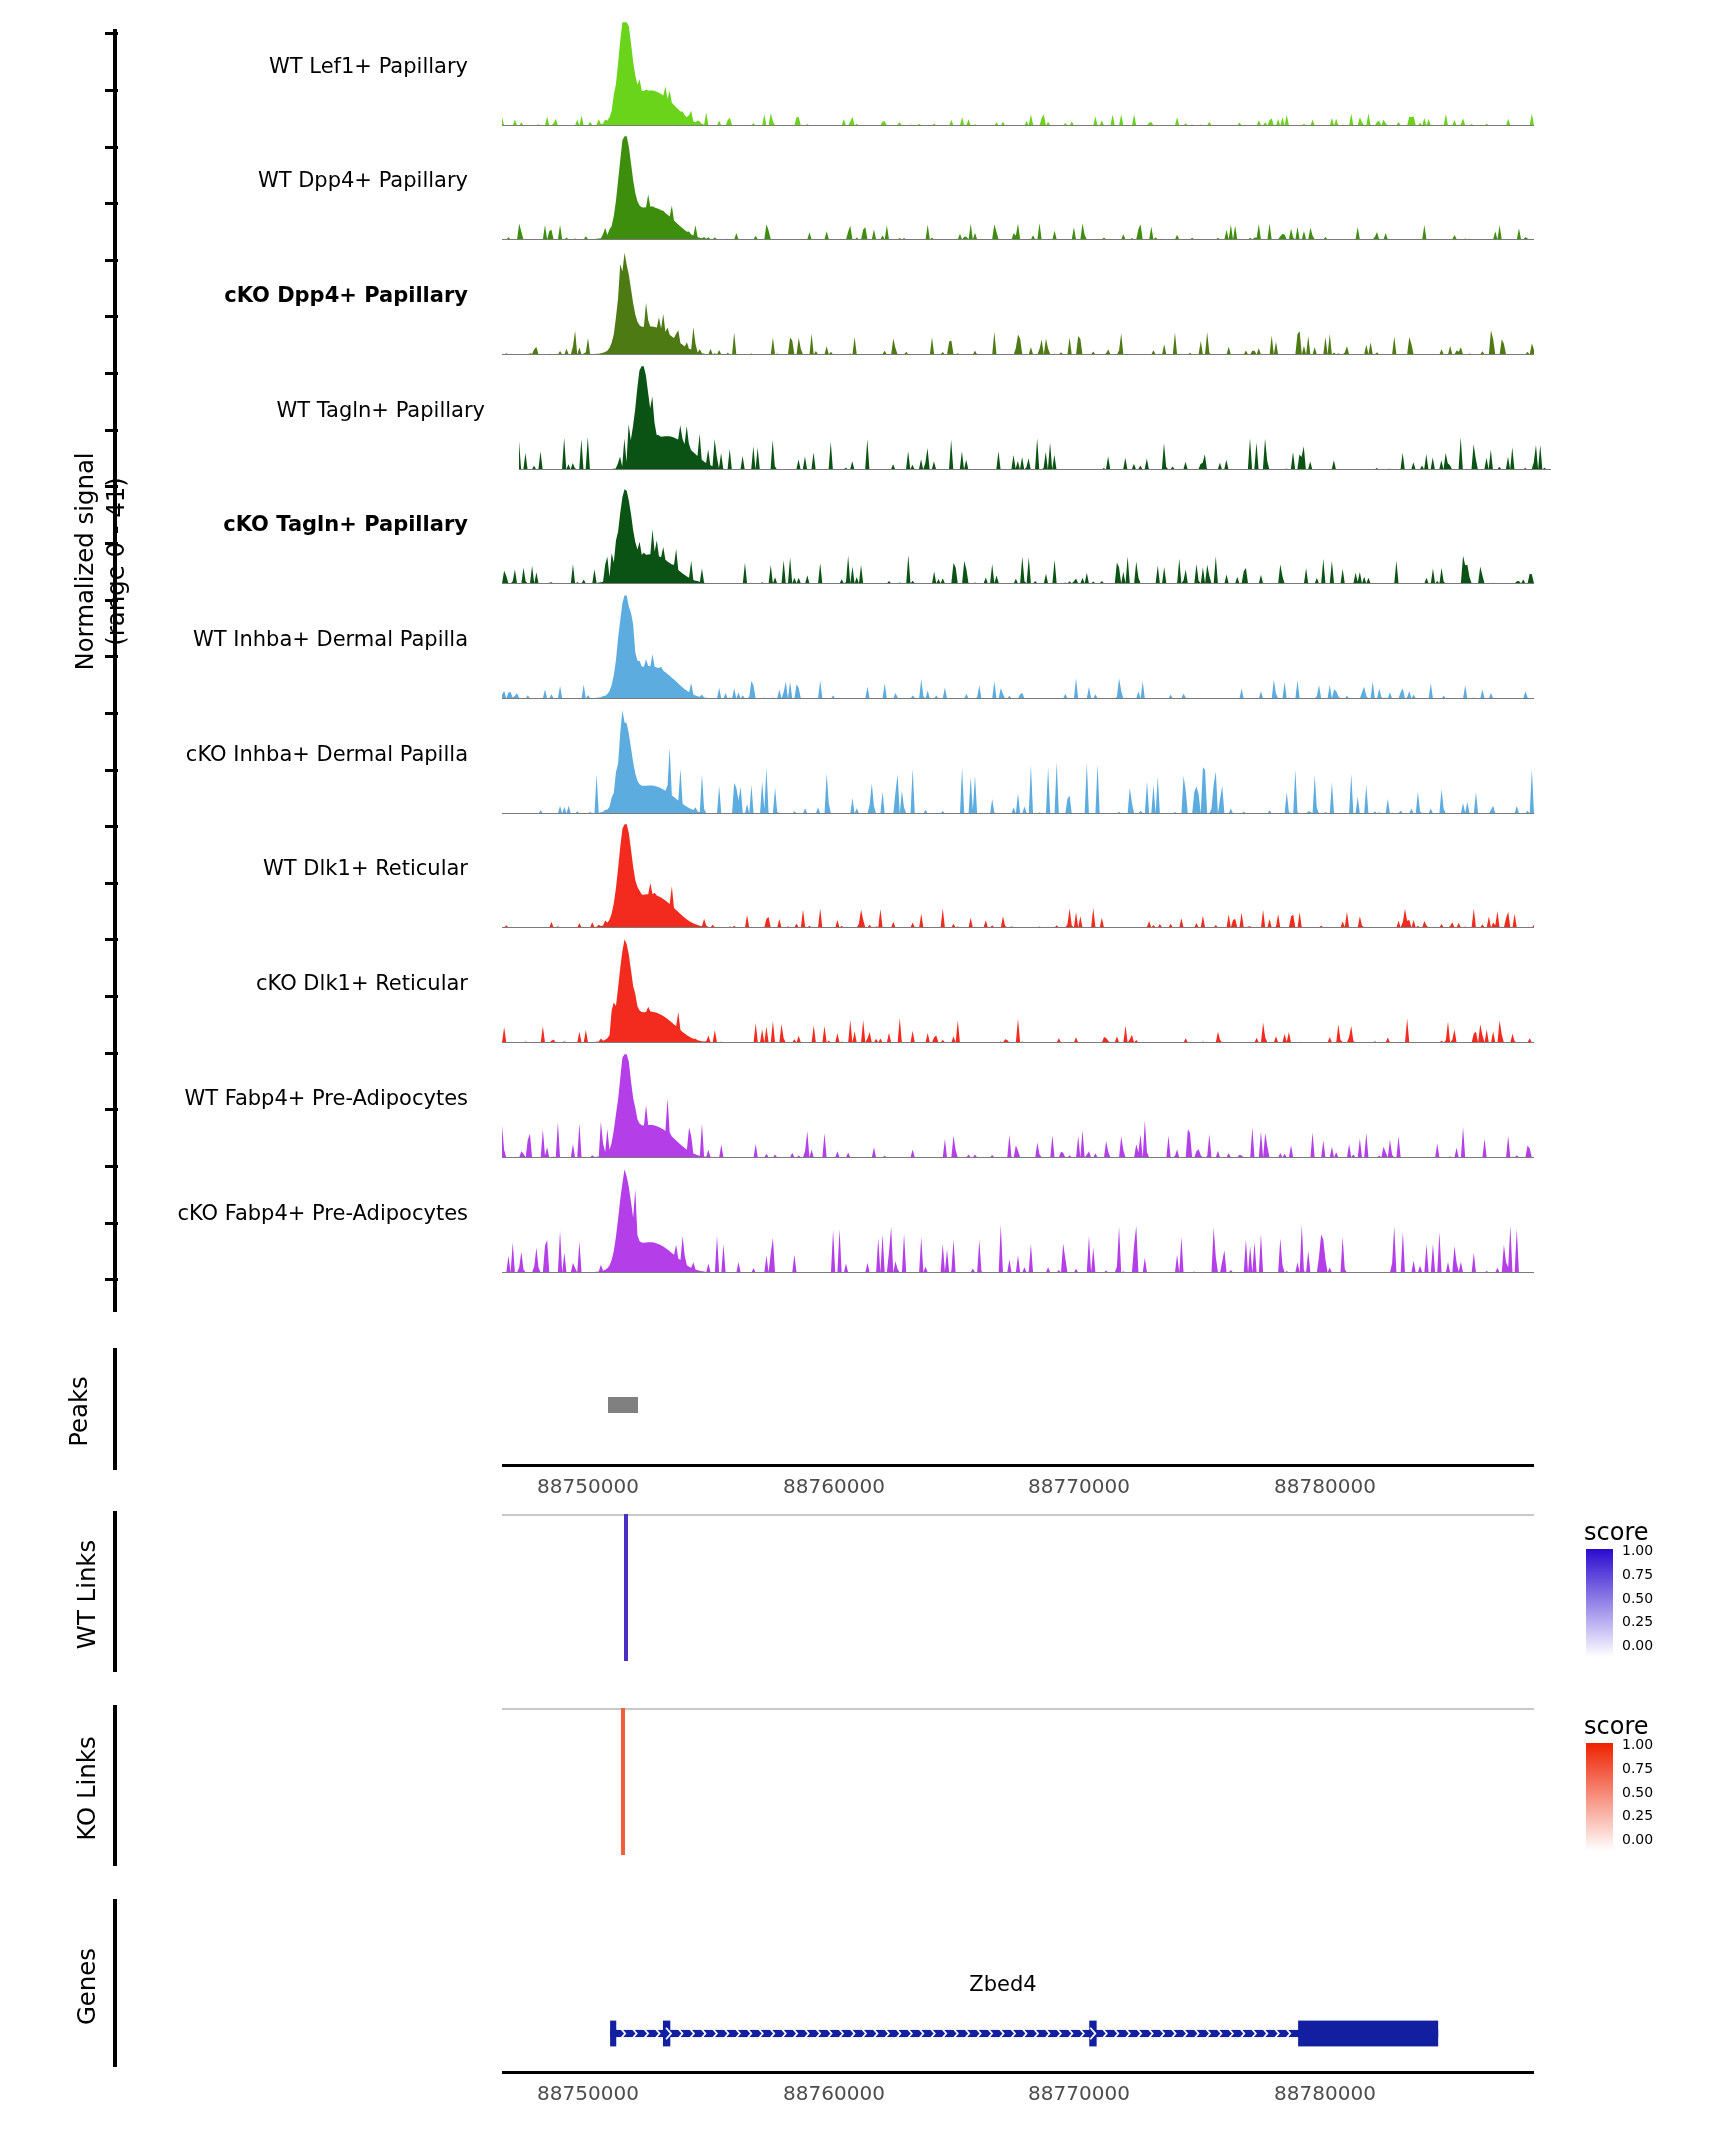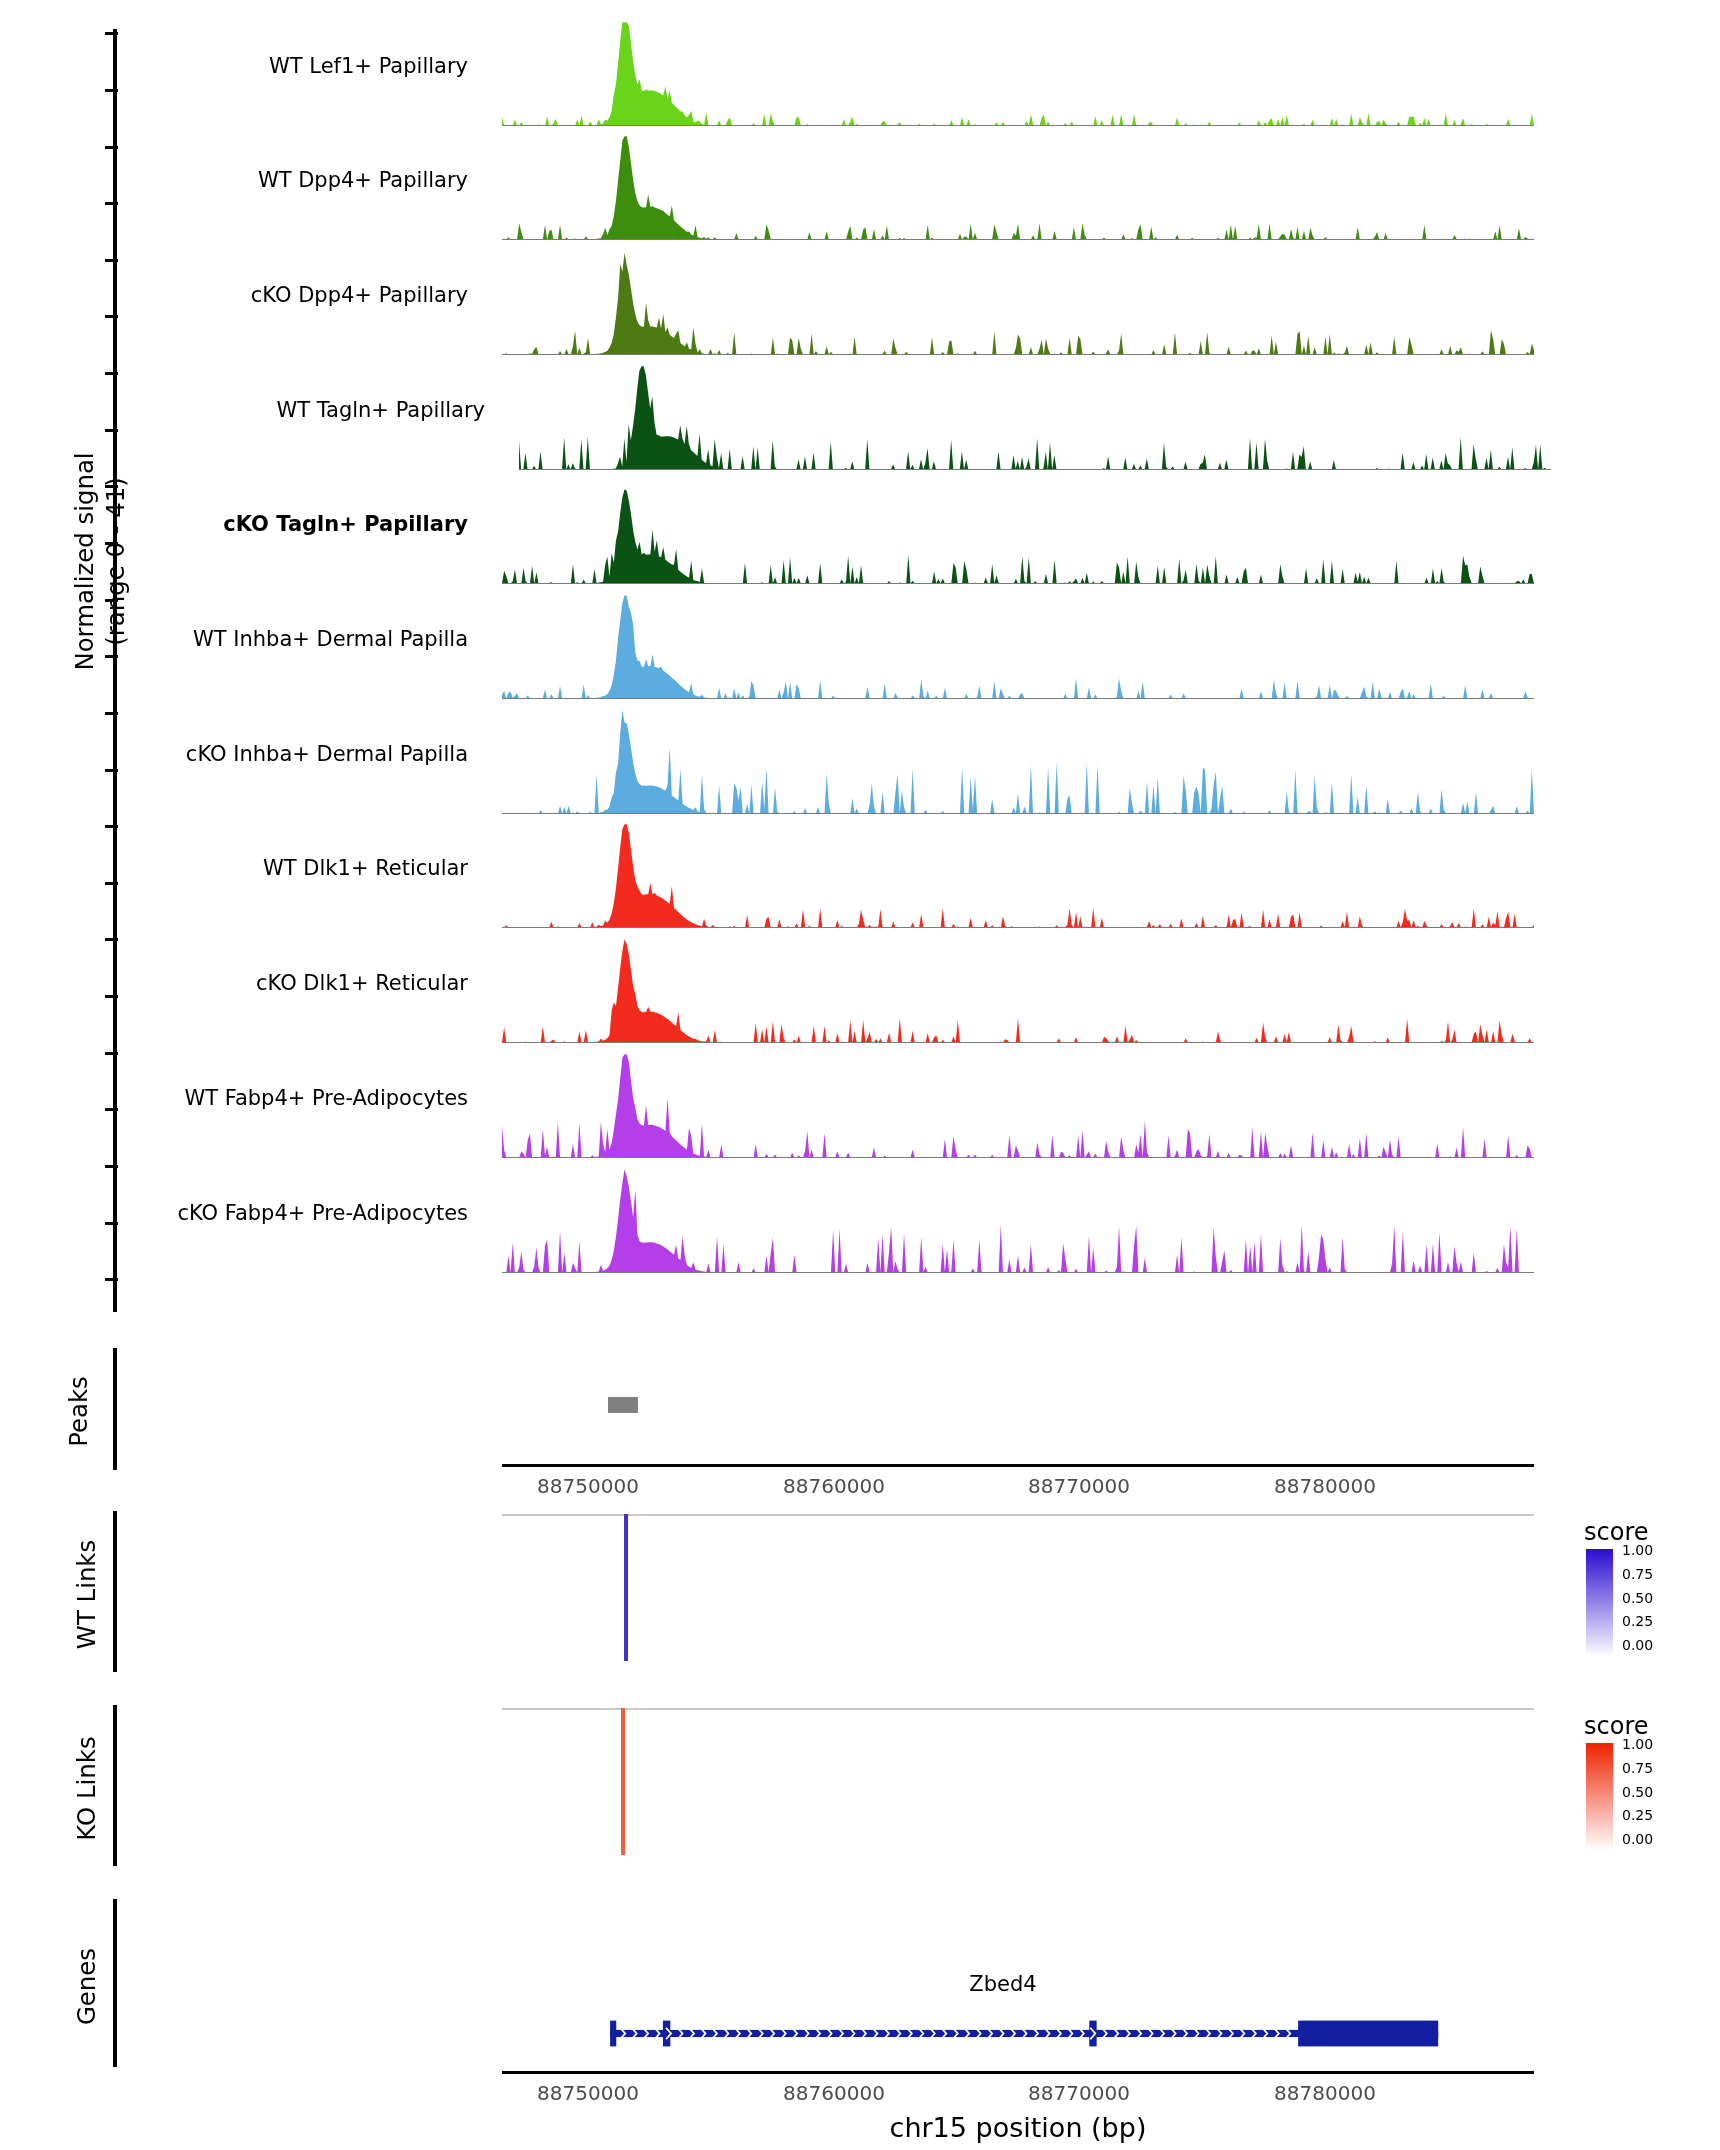--- a/index.html
+++ b/index.html
@@ -195,21 +195,21 @@
         </svg>
         <div class="track-baseline" style="top: 103px;"></div>
       </div>
       <div class="track-row" style="top: 136px;">
         <div class="track-label">WT Dpp4+ Papillary</div>
         <svg width="1032" height="108" class="track-plot" style="left: 502px;" viewBox="0 0 1440 150">
           <path d="M 0 144 L 0.0 144.0 L 3.0 144.0 L 6.0 144.0 L 9.0 140.8 L 12.0 144.0 L 15.0 144.0 L 18.0 144.0 L 21.0 144.0 L 24.0 121.8 L 27.0 133.3 L 30.0 144.0 L 33.0 144.0 L 36.0 144.0 L 39.0 144.0 L 42.0 144.0 L 45.0 144.0 L 48.0 144.0 L 51.0 144.0 L 54.0 144.0 L 57.0 144.0 L 60.0 123.7 L 63.0 144.0 L 66.0 132.3 L 69.0 130.5 L 72.0 144.0 L 75.0 143.6 L 78.0 144.0 L 81.0 124.0 L 84.0 144.0 L 87.0 144.0 L 90.0 141.4 L 93.0 144.0 L 96.0 144.0 L 99.0 144.0 L 102.0 142.5 L 105.0 144.0 L 108.0 144.0 L 111.0 143.9 L 114.0 143.9 L 117.0 139.4 L 120.0 143.8 L 123.0 143.7 L 126.0 143.5 L 129.0 143.3 L 132.0 143.1 L 135.0 142.7 L 138.0 142.2 L 141.0 136.4 L 144.0 127.7 L 147.0 137.8 L 150.0 129.6 L 153.0 125.1 L 156.0 111.2 L 159.0 90.1 L 162.0 61.4 L 165.0 33.6 L 168.0 5.5 L 171.0 0.0 L 174.0 0.0 L 177.0 14.8 L 180.0 37.8 L 183.0 60.9 L 186.0 79.1 L 189.0 90.8 L 192.0 96.6 L 195.0 98.9 L 198.0 99.3 L 201.0 98.9 L 204.0 81.3 L 207.0 98.2 L 210.0 97.6 L 213.0 99.4 L 216.0 100.3 L 219.0 101.6 L 222.0 103.2 L 225.0 103.9 L 228.0 107.1 L 231.0 109.5 L 234.0 112.0 L 237.0 96.5 L 240.0 117.4 L 243.0 120.3 L 246.0 123.1 L 249.0 125.8 L 252.0 128.5 L 255.0 130.9 L 258.0 133.2 L 261.0 133.0 L 264.0 137.0 L 267.0 138.5 L 270.0 124.3 L 273.0 140.8 L 276.0 141.6 L 279.0 142.2 L 282.0 140.5 L 285.0 143.1 L 288.0 140.8 L 291.0 143.6 L 294.0 143.7 L 297.0 141.0 L 300.0 143.9 L 303.0 143.9 L 306.0 144.0 L 309.0 144.0 L 312.0 144.0 L 315.0 143.1 L 318.0 144.0 L 321.0 144.0 L 324.0 144.0 L 327.0 135.1 L 330.0 144.0 L 333.0 144.0 L 336.0 144.0 L 339.0 144.0 L 342.0 144.0 L 345.0 144.0 L 348.0 144.0 L 351.0 144.0 L 354.0 139.0 L 357.0 144.0 L 360.0 144.0 L 363.0 144.0 L 366.0 144.0 L 369.0 122.7 L 372.0 131.5 L 375.0 143.5 L 378.0 144.0 L 381.0 144.0 L 384.0 144.0 L 387.0 144.0 L 390.0 144.0 L 393.0 144.0 L 396.0 144.0 L 399.0 144.0 L 402.0 144.0 L 405.0 144.0 L 408.0 144.0 L 411.0 143.9 L 414.0 144.0 L 417.0 143.6 L 420.0 144.0 L 423.0 144.0 L 426.0 144.0 L 429.0 133.8 L 432.0 144.0 L 435.0 144.0 L 438.0 144.0 L 441.0 144.0 L 444.0 144.0 L 447.0 144.0 L 450.0 144.0 L 453.0 132.5 L 456.0 143.7 L 459.0 144.0 L 462.0 143.5 L 465.0 144.0 L 468.0 144.0 L 471.0 144.0 L 474.0 144.0 L 477.0 144.0 L 480.0 144.0 L 483.0 133.1 L 486.0 124.9 L 489.0 144.0 L 492.0 144.0 L 495.0 141.4 L 498.0 144.0 L 501.0 144.0 L 504.0 130.1 L 507.0 127.1 L 510.0 144.0 L 513.0 144.0 L 516.0 144.0 L 519.0 129.8 L 522.0 144.0 L 525.0 144.0 L 528.0 144.0 L 531.0 138.0 L 534.0 144.0 L 537.0 124.3 L 540.0 144.0 L 543.0 144.0 L 546.0 144.0 L 549.0 144.0 L 552.0 144.0 L 555.0 142.0 L 558.0 144.0 L 561.0 142.0 L 564.0 144.0 L 567.0 144.0 L 570.0 144.0 L 573.0 144.0 L 576.0 144.0 L 579.0 144.0 L 582.0 144.0 L 585.0 144.0 L 588.0 144.0 L 591.0 144.0 L 594.0 123.4 L 597.0 144.0 L 600.0 141.2 L 603.0 144.0 L 606.0 144.0 L 609.0 144.0 L 612.0 144.0 L 615.0 144.0 L 618.0 144.0 L 621.0 144.0 L 624.0 144.0 L 627.0 144.0 L 630.0 144.0 L 633.0 144.0 L 636.0 144.0 L 639.0 135.9 L 642.0 144.0 L 645.0 140.1 L 648.0 140.3 L 651.0 144.0 L 654.0 122.1 L 657.0 144.0 L 660.0 134.7 L 663.0 144.0 L 666.0 144.0 L 669.0 144.0 L 672.0 144.0 L 675.0 143.5 L 678.0 144.0 L 681.0 144.0 L 684.0 143.5 L 687.0 122.7 L 690.0 133.6 L 693.0 144.0 L 696.0 144.0 L 699.0 144.0 L 702.0 144.0 L 705.0 144.0 L 708.0 144.0 L 711.0 144.0 L 714.0 134.9 L 717.0 139.0 L 720.0 121.6 L 723.0 144.0 L 726.0 144.0 L 729.0 144.0 L 732.0 144.0 L 735.0 144.0 L 738.0 144.0 L 741.0 138.0 L 744.0 144.0 L 747.0 144.0 L 750.0 121.3 L 753.0 144.0 L 756.0 144.0 L 759.0 144.0 L 762.0 144.0 L 765.0 144.0 L 768.0 144.0 L 771.0 131.9 L 774.0 143.8 L 777.0 144.0 L 780.0 144.0 L 783.0 144.0 L 786.0 144.0 L 789.0 144.0 L 792.0 143.8 L 795.0 144.0 L 798.0 127.1 L 801.0 144.0 L 804.0 144.0 L 807.0 144.0 L 810.0 121.5 L 813.0 137.4 L 816.0 144.0 L 819.0 144.0 L 822.0 144.0 L 825.0 144.0 L 828.0 144.0 L 831.0 144.0 L 834.0 144.0 L 837.0 144.0 L 840.0 141.2 L 843.0 144.0 L 846.0 144.0 L 849.0 144.0 L 852.0 144.0 L 855.0 144.0 L 858.0 144.0 L 861.0 144.0 L 864.0 144.0 L 867.0 136.8 L 870.0 144.0 L 873.0 144.0 L 876.0 144.0 L 879.0 141.9 L 882.0 144.0 L 885.0 143.6 L 888.0 129.8 L 891.0 122.7 L 894.0 144.0 L 897.0 144.0 L 900.0 144.0 L 903.0 144.0 L 906.0 125.8 L 909.0 144.0 L 912.0 141.1 L 915.0 144.0 L 918.0 143.8 L 921.0 142.9 L 924.0 144.0 L 927.0 144.0 L 930.0 144.0 L 933.0 144.0 L 936.0 144.0 L 939.0 144.0 L 942.0 137.6 L 945.0 144.0 L 948.0 144.0 L 951.0 144.0 L 954.0 144.0 L 957.0 144.0 L 960.0 144.0 L 963.0 141.5 L 966.0 144.0 L 969.0 144.0 L 972.0 143.6 L 975.0 144.0 L 978.0 144.0 L 981.0 144.0 L 984.0 144.0 L 987.0 144.0 L 990.0 144.0 L 993.0 144.0 L 996.0 144.0 L 999.0 141.5 L 1002.0 144.0 L 1005.0 144.0 L 1008.0 144.0 L 1011.0 130.4 L 1014.0 144.0 L 1017.0 123.1 L 1020.0 144.0 L 1023.0 124.9 L 1026.0 144.0 L 1029.0 144.0 L 1032.0 144.0 L 1035.0 144.0 L 1038.0 144.0 L 1041.0 144.0 L 1044.0 141.6 L 1047.0 144.0 L 1050.0 141.3 L 1053.0 141.8 L 1056.0 122.6 L 1059.0 144.0 L 1062.0 144.0 L 1065.0 144.0 L 1068.0 144.0 L 1071.0 121.6 L 1074.0 144.0 L 1077.0 144.0 L 1080.0 144.0 L 1083.0 144.0 L 1086.0 139.6 L 1089.0 136.4 L 1092.0 137.1 L 1095.0 144.0 L 1098.0 144.0 L 1101.0 128.9 L 1104.0 141.7 L 1107.0 144.0 L 1110.0 126.8 L 1113.0 144.0 L 1116.0 144.0 L 1119.0 132.2 L 1122.0 144.0 L 1125.0 144.0 L 1128.0 127.5 L 1131.0 138.4 L 1134.0 144.0 L 1137.0 144.0 L 1140.0 144.0 L 1143.0 144.0 L 1146.0 144.0 L 1149.0 140.7 L 1152.0 144.0 L 1155.0 144.0 L 1158.0 144.0 L 1161.0 144.0 L 1164.0 143.8 L 1167.0 144.0 L 1170.0 144.0 L 1173.0 144.0 L 1176.0 144.0 L 1179.0 144.0 L 1182.0 144.0 L 1185.0 144.0 L 1188.0 144.0 L 1191.0 144.0 L 1194.0 126.8 L 1197.0 144.0 L 1200.0 144.0 L 1203.0 144.0 L 1206.0 144.0 L 1209.0 144.0 L 1212.0 144.0 L 1215.0 144.0 L 1218.0 140.2 L 1221.0 133.6 L 1224.0 144.0 L 1227.0 144.0 L 1230.0 144.0 L 1233.0 135.0 L 1236.0 144.0 L 1239.0 144.0 L 1242.0 144.0 L 1245.0 144.0 L 1248.0 144.0 L 1251.0 144.0 L 1254.0 144.0 L 1257.0 144.0 L 1260.0 144.0 L 1263.0 143.7 L 1266.0 144.0 L 1269.0 144.0 L 1272.0 144.0 L 1275.0 144.0 L 1278.0 144.0 L 1281.0 144.0 L 1284.0 144.0 L 1287.0 124.0 L 1290.0 144.0 L 1293.0 144.0 L 1296.0 144.0 L 1299.0 144.0 L 1302.0 144.0 L 1305.0 144.0 L 1308.0 144.0 L 1311.0 144.0 L 1314.0 144.0 L 1317.0 144.0 L 1320.0 144.0 L 1323.0 144.0 L 1326.0 144.0 L 1329.0 137.7 L 1332.0 143.4 L 1335.0 144.0 L 1338.0 144.0 L 1341.0 144.0 L 1344.0 142.8 L 1347.0 144.0 L 1350.0 142.9 L 1353.0 144.0 L 1356.0 144.0 L 1359.0 144.0 L 1362.0 144.0 L 1365.0 144.0 L 1368.0 144.0 L 1371.0 143.3 L 1374.0 144.0 L 1377.0 143.9 L 1380.0 144.0 L 1383.0 144.0 L 1386.0 132.4 L 1389.0 144.0 L 1392.0 124.2 L 1395.0 144.0 L 1398.0 144.0 L 1401.0 144.0 L 1404.0 144.0 L 1407.0 144.0 L 1410.0 144.0 L 1413.0 143.8 L 1416.0 144.0 L 1419.0 128.2 L 1422.0 144.0 L 1425.0 144.0 L 1428.0 140.5 L 1431.0 142.5 L 1434.0 144.0 L 1437.0 143.1 L 1440.0 144.0 L 1440 144 Z" fill="#3e8e0e" stroke="none"></path>
         </svg>
         <div class="track-baseline" style="top: 103px;"></div>
       </div>
-      <div class="track-row" style="top: 251px;">
+      <div class="track-row" style="top: 251px; font-weight: bold;">
         <div class="track-label">cKO Dpp4+ Papillary</div>
         <svg width="1032" height="108" class="track-plot" style="left: 502px;" viewBox="0 0 1440 150">
           <path d="M 0 144 L 0.0 144.0 L 3.0 144.0 L 6.0 142.4 L 9.0 144.0 L 12.0 144.0 L 15.0 144.0 L 18.0 144.0 L 21.0 144.0 L 24.0 144.0 L 27.0 144.0 L 30.0 144.0 L 33.0 144.0 L 36.0 144.0 L 39.0 142.2 L 42.0 142.9 L 45.0 136.8 L 48.0 133.5 L 51.0 144.0 L 54.0 144.0 L 57.0 144.0 L 60.0 144.0 L 63.0 144.0 L 66.0 142.9 L 69.0 144.0 L 72.0 144.0 L 75.0 144.0 L 78.0 144.0 L 81.0 139.3 L 84.0 144.0 L 87.0 144.0 L 90.0 136.0 L 93.0 144.0 L 96.0 144.0 L 99.0 132.7 L 102.0 110.8 L 105.0 144.0 L 108.0 134.2 L 111.0 143.9 L 114.0 142.8 L 117.0 140.8 L 120.0 121.0 L 123.0 143.7 L 126.0 143.6 L 129.0 143.4 L 132.0 143.0 L 135.0 142.9 L 138.0 142.4 L 141.0 141.7 L 144.0 140.6 L 147.0 138.7 L 150.0 134.8 L 153.0 127.8 L 156.0 115.7 L 159.0 92.0 L 162.0 64.8 L 165.0 17.9 L 168.0 28.1 L 171.0 2.1 L 174.0 19.3 L 177.0 32.9 L 180.0 52.7 L 183.0 72.5 L 186.0 88.2 L 189.0 98.2 L 192.0 103.3 L 195.0 105.2 L 198.0 105.5 L 201.0 71.8 L 204.0 96.4 L 207.0 104.9 L 210.0 105.1 L 213.0 105.6 L 216.0 106.4 L 219.0 92.6 L 222.0 107.8 L 225.0 87.6 L 228.0 112.3 L 231.0 106.5 L 234.0 116.5 L 237.0 118.8 L 240.0 121.2 L 243.0 115.2 L 246.0 110.2 L 249.0 128.4 L 252.0 130.6 L 255.0 132.8 L 258.0 127.0 L 261.0 136.4 L 264.0 136.7 L 267.0 106.2 L 270.0 129.2 L 273.0 141.2 L 276.0 136.7 L 279.0 142.2 L 282.0 142.9 L 285.0 143.2 L 288.0 143.5 L 291.0 136.5 L 294.0 143.8 L 297.0 142.2 L 300.0 143.9 L 303.0 137.9 L 306.0 144.0 L 309.0 144.0 L 312.0 144.0 L 315.0 141.6 L 318.0 144.0 L 321.0 144.0 L 324.0 113.5 L 327.0 144.0 L 330.0 144.0 L 333.0 144.0 L 336.0 144.0 L 339.0 144.0 L 342.0 144.0 L 345.0 144.0 L 348.0 142.6 L 351.0 144.0 L 354.0 144.0 L 357.0 144.0 L 360.0 144.0 L 363.0 144.0 L 366.0 144.0 L 369.0 144.0 L 372.0 144.0 L 375.0 144.0 L 378.0 120.2 L 381.0 144.0 L 384.0 142.8 L 387.0 144.0 L 390.0 144.0 L 393.0 144.0 L 396.0 144.0 L 399.0 144.0 L 402.0 120.5 L 405.0 124.7 L 408.0 144.0 L 411.0 144.0 L 414.0 120.8 L 417.0 136.4 L 420.0 144.0 L 423.0 144.0 L 426.0 144.0 L 429.0 144.0 L 432.0 114.9 L 435.0 144.0 L 438.0 139.1 L 441.0 144.0 L 444.0 144.0 L 447.0 144.0 L 450.0 144.0 L 453.0 132.6 L 456.0 144.0 L 459.0 140.3 L 462.0 144.0 L 465.0 144.0 L 468.0 144.0 L 471.0 144.0 L 474.0 144.0 L 477.0 144.0 L 480.0 144.0 L 483.0 144.0 L 486.0 142.6 L 489.0 144.0 L 492.0 119.6 L 495.0 144.0 L 498.0 144.0 L 501.0 144.0 L 504.0 144.0 L 507.0 144.0 L 510.0 144.0 L 513.0 144.0 L 516.0 144.0 L 519.0 144.0 L 522.0 144.0 L 525.0 144.0 L 528.0 144.0 L 531.0 143.5 L 534.0 138.8 L 537.0 144.0 L 540.0 144.0 L 543.0 144.0 L 546.0 121.6 L 549.0 135.1 L 552.0 144.0 L 555.0 144.0 L 558.0 144.0 L 561.0 144.0 L 564.0 140.2 L 567.0 144.0 L 570.0 144.0 L 573.0 144.0 L 576.0 144.0 L 579.0 144.0 L 582.0 144.0 L 585.0 144.0 L 588.0 144.0 L 591.0 144.0 L 594.0 144.0 L 597.0 144.0 L 600.0 119.9 L 603.0 144.0 L 606.0 144.0 L 609.0 144.0 L 612.0 144.0 L 615.0 140.6 L 618.0 144.0 L 621.0 143.7 L 624.0 125.9 L 627.0 124.7 L 630.0 144.0 L 633.0 144.0 L 636.0 142.4 L 639.0 144.0 L 642.0 144.0 L 645.0 144.0 L 648.0 144.0 L 651.0 144.0 L 654.0 144.0 L 657.0 144.0 L 660.0 138.9 L 663.0 144.0 L 666.0 144.0 L 669.0 144.0 L 672.0 144.0 L 675.0 144.0 L 678.0 143.5 L 681.0 144.0 L 684.0 144.0 L 687.0 112.3 L 690.0 144.0 L 693.0 144.0 L 696.0 144.0 L 699.0 144.0 L 702.0 144.0 L 705.0 144.0 L 708.0 144.0 L 711.0 144.0 L 714.0 144.0 L 717.0 135.1 L 720.0 116.2 L 723.0 122.1 L 726.0 144.0 L 729.0 144.0 L 732.0 144.0 L 735.0 144.0 L 738.0 133.6 L 741.0 144.0 L 744.0 144.0 L 747.0 144.0 L 750.0 136.5 L 753.0 123.2 L 756.0 144.0 L 759.0 121.7 L 762.0 135.9 L 765.0 143.8 L 768.0 144.0 L 771.0 142.9 L 774.0 143.9 L 777.0 144.0 L 780.0 140.9 L 783.0 144.0 L 786.0 144.0 L 789.0 144.0 L 792.0 120.8 L 795.0 144.0 L 798.0 144.0 L 801.0 144.0 L 804.0 118.4 L 807.0 122.4 L 810.0 144.0 L 813.0 144.0 L 816.0 144.0 L 819.0 144.0 L 822.0 144.0 L 825.0 139.8 L 828.0 144.0 L 831.0 144.0 L 834.0 144.0 L 837.0 144.0 L 840.0 144.0 L 843.0 142.2 L 846.0 137.1 L 849.0 144.0 L 852.0 143.8 L 855.0 144.0 L 858.0 144.0 L 861.0 138.6 L 864.0 114.3 L 867.0 144.0 L 870.0 144.0 L 873.0 144.0 L 876.0 143.9 L 879.0 143.7 L 882.0 144.0 L 885.0 144.0 L 888.0 144.0 L 891.0 144.0 L 894.0 144.0 L 897.0 144.0 L 900.0 144.0 L 903.0 144.0 L 906.0 144.0 L 909.0 138.3 L 912.0 144.0 L 915.0 144.0 L 918.0 142.9 L 921.0 144.0 L 924.0 129.9 L 927.0 144.0 L 930.0 144.0 L 933.0 144.0 L 936.0 144.0 L 939.0 113.2 L 942.0 144.0 L 945.0 144.0 L 948.0 144.0 L 951.0 144.0 L 954.0 144.0 L 957.0 144.0 L 960.0 141.6 L 963.0 144.0 L 966.0 144.0 L 969.0 144.0 L 972.0 143.9 L 975.0 125.3 L 978.0 144.0 L 981.0 143.1 L 984.0 112.8 L 987.0 142.0 L 990.0 144.0 L 993.0 144.0 L 996.0 144.0 L 999.0 144.0 L 1002.0 144.0 L 1005.0 144.0 L 1008.0 144.0 L 1011.0 144.0 L 1014.0 133.3 L 1017.0 144.0 L 1020.0 144.0 L 1023.0 144.0 L 1026.0 144.0 L 1029.0 144.0 L 1032.0 144.0 L 1035.0 144.0 L 1038.0 138.6 L 1041.0 144.0 L 1044.0 144.0 L 1047.0 138.8 L 1050.0 139.0 L 1053.0 144.0 L 1056.0 135.3 L 1059.0 144.0 L 1062.0 144.0 L 1065.0 144.0 L 1068.0 144.0 L 1071.0 144.0 L 1074.0 117.5 L 1077.0 144.0 L 1080.0 126.4 L 1083.0 144.0 L 1086.0 144.0 L 1089.0 144.0 L 1092.0 144.0 L 1095.0 144.0 L 1098.0 144.0 L 1101.0 144.0 L 1104.0 144.0 L 1107.0 144.0 L 1110.0 115.3 L 1113.0 111.8 L 1116.0 144.0 L 1119.0 131.8 L 1122.0 144.0 L 1125.0 118.1 L 1128.0 144.0 L 1131.0 144.0 L 1134.0 134.1 L 1137.0 144.0 L 1140.0 144.0 L 1143.0 144.0 L 1146.0 144.0 L 1149.0 119.7 L 1152.0 144.0 L 1155.0 115.5 L 1158.0 144.0 L 1161.0 141.4 L 1164.0 144.0 L 1167.0 142.4 L 1170.0 144.0 L 1173.0 144.0 L 1176.0 141.4 L 1179.0 132.1 L 1182.0 144.0 L 1185.0 144.0 L 1188.0 144.0 L 1191.0 144.0 L 1194.0 144.0 L 1197.0 144.0 L 1200.0 144.0 L 1203.0 144.0 L 1206.0 130.4 L 1209.0 143.7 L 1212.0 127.0 L 1215.0 143.7 L 1218.0 144.0 L 1221.0 141.1 L 1224.0 144.0 L 1227.0 144.0 L 1230.0 144.0 L 1233.0 144.0 L 1236.0 144.0 L 1239.0 144.0 L 1242.0 144.0 L 1245.0 119.0 L 1248.0 144.0 L 1251.0 144.0 L 1254.0 144.0 L 1257.0 144.0 L 1260.0 144.0 L 1263.0 144.0 L 1266.0 119.6 L 1269.0 129.7 L 1272.0 144.0 L 1275.0 144.0 L 1278.0 144.0 L 1281.0 144.0 L 1284.0 144.0 L 1287.0 144.0 L 1290.0 144.0 L 1293.0 144.0 L 1296.0 144.0 L 1299.0 144.0 L 1302.0 144.0 L 1305.0 144.0 L 1308.0 144.0 L 1311.0 136.8 L 1314.0 144.0 L 1317.0 144.0 L 1320.0 144.0 L 1323.0 131.8 L 1326.0 144.0 L 1329.0 143.9 L 1332.0 138.4 L 1335.0 140.4 L 1338.0 133.8 L 1341.0 144.0 L 1344.0 143.9 L 1347.0 144.0 L 1350.0 142.8 L 1353.0 144.0 L 1356.0 144.0 L 1359.0 144.0 L 1362.0 144.0 L 1365.0 144.0 L 1368.0 139.4 L 1371.0 144.0 L 1374.0 144.0 L 1377.0 144.0 L 1380.0 110.1 L 1383.0 122.7 L 1386.0 144.0 L 1389.0 144.0 L 1392.0 144.0 L 1395.0 122.8 L 1398.0 129.1 L 1401.0 144.0 L 1404.0 144.0 L 1407.0 144.0 L 1410.0 144.0 L 1413.0 144.0 L 1416.0 144.0 L 1419.0 144.0 L 1422.0 144.0 L 1425.0 144.0 L 1428.0 144.0 L 1431.0 140.3 L 1434.0 144.0 L 1437.0 128.3 L 1440.0 137.7 L 1440 144 Z" fill="#4e7a14" stroke="none"></path>
         </svg>
         <div class="track-baseline" style="top: 103px;"></div>
       </div>
       <div class="track-row" style="top: 366px; margin-left: 17px;">
         <div class="track-label">WT Tagln+ Papillary</div>
         <svg width="1032" height="108" class="track-plot" style="left: 502px;" viewBox="0 0 1440 150">
           <path d="M 0 144 L 0.0 104.4 L 3.0 144.0 L 6.0 144.0 L 9.0 121.0 L 12.0 144.0 L 15.0 144.0 L 18.0 144.0 L 21.0 139.0 L 24.0 144.0 L 27.0 144.0 L 30.0 119.1 L 33.0 144.0 L 36.0 144.0 L 39.0 144.0 L 42.0 144.0 L 45.0 144.0 L 48.0 144.0 L 51.0 144.0 L 54.0 144.0 L 57.0 144.0 L 60.0 144.0 L 63.0 99.5 L 66.0 144.0 L 69.0 136.6 L 72.0 144.0 L 75.0 135.0 L 78.0 142.2 L 81.0 144.0 L 84.0 144.0 L 87.0 101.7 L 90.0 144.0 L 93.0 144.0 L 96.0 98.5 L 99.0 144.0 L 102.0 144.0 L 105.0 144.0 L 108.0 144.0 L 111.0 143.9 L 114.0 143.9 L 117.0 143.9 L 120.0 143.8 L 123.0 143.7 L 126.0 143.5 L 129.0 143.3 L 132.0 143.0 L 135.0 142.7 L 138.0 135.8 L 141.0 125.9 L 144.0 140.0 L 147.0 100.7 L 150.0 133.1 L 153.0 80.9 L 156.0 103.4 L 159.0 84.1 L 162.0 61.1 L 165.0 31.3 L 168.0 6.4 L 171.0 0.0 L 174.0 0.0 L 177.0 12.1 L 180.0 35.5 L 183.0 59.1 L 186.0 42.1 L 189.0 78.2 L 192.0 95.7 L 195.0 96.4 L 198.0 98.3 L 201.0 98.0 L 204.0 97.6 L 207.0 97.5 L 210.0 97.8 L 213.0 98.4 L 216.0 99.4 L 219.0 100.7 L 222.0 102.3 L 225.0 82.3 L 228.0 100.9 L 231.0 108.7 L 234.0 83.4 L 237.0 107.9 L 240.0 116.9 L 243.0 119.8 L 246.0 122.6 L 249.0 125.4 L 252.0 94.3 L 255.0 130.6 L 258.0 132.9 L 261.0 135.0 L 264.0 116.3 L 267.0 138.3 L 270.0 139.6 L 273.0 101.4 L 276.0 125.8 L 279.0 142.2 L 282.0 121.0 L 285.0 143.1 L 288.0 143.4 L 291.0 143.6 L 294.0 115.6 L 297.0 143.8 L 300.0 143.9 L 303.0 143.9 L 306.0 144.0 L 309.0 144.0 L 312.0 125.2 L 315.0 143.9 L 318.0 144.0 L 321.0 144.0 L 324.0 144.0 L 327.0 111.8 L 330.0 144.0 L 333.0 113.6 L 336.0 144.0 L 339.0 144.0 L 342.0 144.0 L 345.0 144.0 L 348.0 144.0 L 351.0 144.0 L 354.0 103.0 L 357.0 139.4 L 360.0 144.0 L 363.0 144.0 L 366.0 144.0 L 369.0 144.0 L 372.0 144.0 L 375.0 144.0 L 378.0 144.0 L 381.0 144.0 L 384.0 144.0 L 387.0 144.0 L 390.0 130.0 L 393.0 144.0 L 396.0 144.0 L 399.0 125.9 L 402.0 144.0 L 405.0 144.0 L 408.0 144.0 L 411.0 120.2 L 414.0 144.0 L 417.0 144.0 L 420.0 144.0 L 423.0 144.0 L 426.0 144.0 L 429.0 144.0 L 432.0 144.0 L 435.0 105.2 L 438.0 144.0 L 441.0 144.0 L 444.0 144.0 L 447.0 144.0 L 450.0 144.0 L 453.0 144.0 L 456.0 141.5 L 459.0 144.0 L 462.0 144.0 L 465.0 132.5 L 468.0 144.0 L 471.0 144.0 L 474.0 144.0 L 477.0 144.0 L 480.0 144.0 L 483.0 144.0 L 486.0 102.0 L 489.0 144.0 L 492.0 144.0 L 495.0 144.0 L 498.0 144.0 L 501.0 144.0 L 504.0 144.0 L 507.0 144.0 L 510.0 144.0 L 513.0 144.0 L 516.0 144.0 L 519.0 144.0 L 522.0 136.7 L 525.0 144.0 L 528.0 144.0 L 531.0 144.0 L 534.0 144.0 L 537.0 144.0 L 540.0 144.0 L 543.0 118.5 L 546.0 144.0 L 549.0 137.3 L 552.0 144.0 L 555.0 144.0 L 558.0 144.0 L 561.0 129.6 L 564.0 144.0 L 567.0 135.0 L 570.0 114.2 L 573.0 144.0 L 576.0 144.0 L 579.0 132.5 L 582.0 144.0 L 585.0 144.0 L 588.0 144.0 L 591.0 144.0 L 594.0 144.0 L 597.0 144.0 L 600.0 144.0 L 603.0 102.7 L 606.0 144.0 L 609.0 144.0 L 612.0 144.0 L 615.0 144.0 L 618.0 118.7 L 621.0 144.0 L 624.0 130.5 L 627.0 144.0 L 630.0 144.0 L 633.0 144.0 L 636.0 144.0 L 639.0 144.0 L 642.0 144.0 L 645.0 144.0 L 648.0 144.0 L 651.0 144.0 L 654.0 144.0 L 657.0 144.0 L 660.0 144.0 L 663.0 144.0 L 666.0 144.0 L 669.0 118.5 L 672.0 144.0 L 675.0 144.0 L 678.0 144.0 L 681.0 144.0 L 684.0 144.0 L 687.0 144.0 L 690.0 123.9 L 693.0 142.9 L 696.0 132.2 L 699.0 144.0 L 702.0 126.5 L 705.0 144.0 L 708.0 140.8 L 711.0 128.2 L 714.0 144.0 L 717.0 144.0 L 720.0 144.0 L 723.0 100.3 L 726.0 144.0 L 729.0 144.0 L 732.0 142.1 L 735.0 119.4 L 738.0 144.0 L 741.0 106.5 L 744.0 144.0 L 747.0 123.4 L 750.0 144.0 L 753.0 144.0 L 756.0 144.0 L 759.0 144.0 L 762.0 144.0 L 765.0 144.0 L 768.0 144.0 L 771.0 144.0 L 774.0 144.0 L 777.0 144.0 L 780.0 144.0 L 783.0 144.0 L 786.0 144.0 L 789.0 144.0 L 792.0 144.0 L 795.0 144.0 L 798.0 144.0 L 801.0 144.0 L 804.0 144.0 L 807.0 144.0 L 810.0 144.0 L 813.0 144.0 L 816.0 142.0 L 819.0 144.0 L 822.0 125.6 L 825.0 143.7 L 828.0 144.0 L 831.0 144.0 L 834.0 144.0 L 837.0 144.0 L 840.0 144.0 L 843.0 144.0 L 846.0 127.8 L 849.0 144.0 L 852.0 144.0 L 855.0 144.0 L 858.0 135.9 L 861.0 144.0 L 864.0 144.0 L 867.0 138.6 L 870.0 144.0 L 873.0 144.0 L 876.0 128.7 L 879.0 144.0 L 882.0 144.0 L 885.0 144.0 L 888.0 144.0 L 891.0 144.0 L 894.0 144.0 L 897.0 144.0 L 900.0 107.0 L 903.0 140.1 L 906.0 144.0 L 909.0 144.0 L 912.0 139.8 L 915.0 144.0 L 918.0 144.0 L 921.0 144.0 L 924.0 143.6 L 927.0 144.0 L 930.0 133.2 L 933.0 144.0 L 936.0 144.0 L 939.0 144.0 L 942.0 144.0 L 945.0 144.0 L 948.0 144.0 L 951.0 136.3 L 954.0 134.8 L 957.0 122.9 L 960.0 144.0 L 963.0 144.0 L 966.0 144.0 L 969.0 144.0 L 972.0 144.0 L 975.0 144.0 L 978.0 134.8 L 981.0 144.0 L 984.0 144.0 L 987.0 130.5 L 990.0 144.0 L 993.0 144.0 L 996.0 144.0 L 999.0 144.0 L 1002.0 144.0 L 1005.0 144.0 L 1008.0 144.0 L 1011.0 144.0 L 1014.0 144.0 L 1017.0 144.0 L 1020.0 100.0 L 1023.0 144.0 L 1026.0 144.0 L 1029.0 106.4 L 1032.0 144.0 L 1035.0 144.0 L 1038.0 144.0 L 1041.0 100.8 L 1044.0 131.7 L 1047.0 144.0 L 1050.0 144.0 L 1053.0 144.0 L 1056.0 144.0 L 1059.0 144.0 L 1062.0 144.0 L 1065.0 144.0 L 1068.0 144.0 L 1071.0 142.7 L 1074.0 144.0 L 1077.0 144.0 L 1080.0 119.4 L 1083.0 144.0 L 1086.0 144.0 L 1089.0 123.1 L 1092.0 126.6 L 1095.0 111.7 L 1098.0 144.0 L 1101.0 144.0 L 1104.0 132.8 L 1107.0 144.0 L 1110.0 144.0 L 1113.0 143.3 L 1116.0 144.0 L 1119.0 144.0 L 1122.0 144.0 L 1125.0 144.0 L 1128.0 144.0 L 1131.0 144.0 L 1134.0 144.0 L 1137.0 131.3 L 1140.0 144.0 L 1143.0 144.0 L 1146.0 144.0 L 1149.0 143.6 L 1152.0 144.0 L 1155.0 144.0 L 1158.0 144.0 L 1161.0 144.0 L 1164.0 144.0 L 1167.0 144.0 L 1170.0 144.0 L 1173.0 144.0 L 1176.0 144.0 L 1179.0 144.0 L 1182.0 144.0 L 1185.0 144.0 L 1188.0 144.0 L 1191.0 144.0 L 1194.0 144.0 L 1197.0 142.0 L 1200.0 144.0 L 1203.0 144.0 L 1206.0 144.0 L 1209.0 144.0 L 1212.0 143.3 L 1215.0 143.1 L 1218.0 144.0 L 1221.0 144.0 L 1224.0 144.0 L 1227.0 144.0 L 1230.0 144.0 L 1233.0 120.8 L 1236.0 144.0 L 1239.0 144.0 L 1242.0 144.0 L 1245.0 144.0 L 1248.0 134.0 L 1251.0 144.0 L 1254.0 144.0 L 1257.0 144.0 L 1260.0 138.6 L 1263.0 144.0 L 1266.0 122.3 L 1269.0 144.0 L 1272.0 144.0 L 1275.0 127.3 L 1278.0 144.0 L 1281.0 144.0 L 1284.0 144.0 L 1287.0 131.3 L 1290.0 144.0 L 1293.0 121.1 L 1296.0 135.5 L 1299.0 138.2 L 1302.0 144.0 L 1305.0 144.0 L 1308.0 144.0 L 1311.0 144.0 L 1314.0 98.9 L 1317.0 144.0 L 1320.0 144.0 L 1323.0 144.0 L 1326.0 144.0 L 1329.0 144.0 L 1332.0 108.7 L 1335.0 129.0 L 1338.0 144.0 L 1341.0 144.0 L 1344.0 144.0 L 1347.0 144.0 L 1350.0 127.8 L 1353.0 144.0 L 1356.0 116.1 L 1359.0 144.0 L 1362.0 144.0 L 1365.0 144.0 L 1368.0 140.2 L 1371.0 144.0 L 1374.0 144.0 L 1377.0 144.0 L 1380.0 126.3 L 1383.0 144.0 L 1386.0 113.1 L 1389.0 144.0 L 1392.0 144.0 L 1395.0 144.0 L 1398.0 144.0 L 1401.0 144.0 L 1404.0 142.1 L 1407.0 144.0 L 1410.0 143.9 L 1413.0 144.0 L 1416.0 133.9 L 1419.0 110.0 L 1422.0 144.0 L 1425.0 109.5 L 1428.0 144.0 L 1431.0 141.6 L 1434.0 144.0 L 1437.0 144.0 L 1440.0 144.0 L 1440 144 Z" fill="#0b5314" stroke="none"></path>
@@ -393,15 +393,14 @@
         <path d="M 1092.857142857143 37 L 1099.857142857143 45 L 1092.857142857143 53" stroke="#ffffff" stroke-width="2.5" fill="none"></path>
       </svg></div>
 
   <div class="xaxis-line" style="left:502px;top:178px;width:1032px;"></div>
   <div id="genes-xticks">
       <div class="xtick-label" style="left: 588px; top: 188px;">88750000</div>
       <div class="xtick-label" style="left: 834px; top: 188px;">88760000</div>
       <div class="xtick-label" style="left: 1079px; top: 188px;">88770000</div>
       <div class="xtick-label" style="left: 1325px; top: 188px;">88780000</div>
     </div>
-  <div id="xlabel-main" style="top:219px;">chr15 position (bp)</div>
 </div>
 
 
 </body></html>

